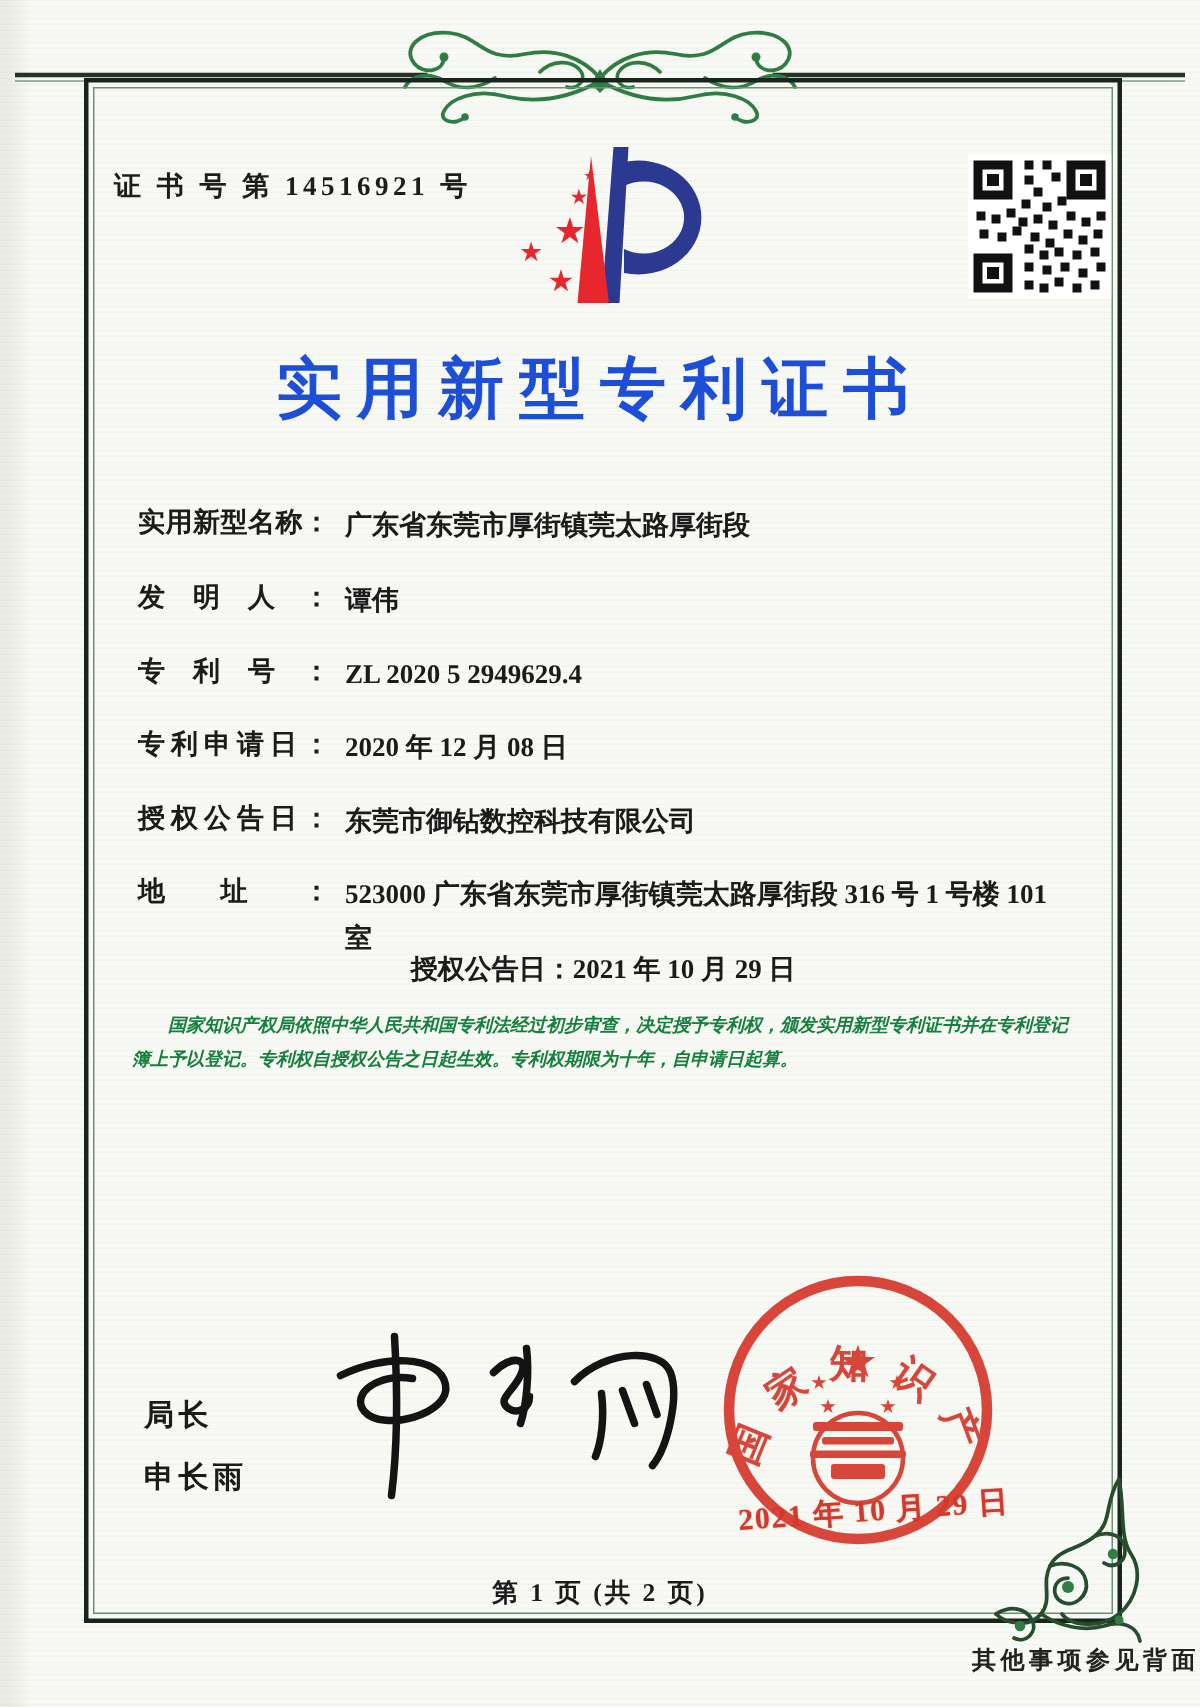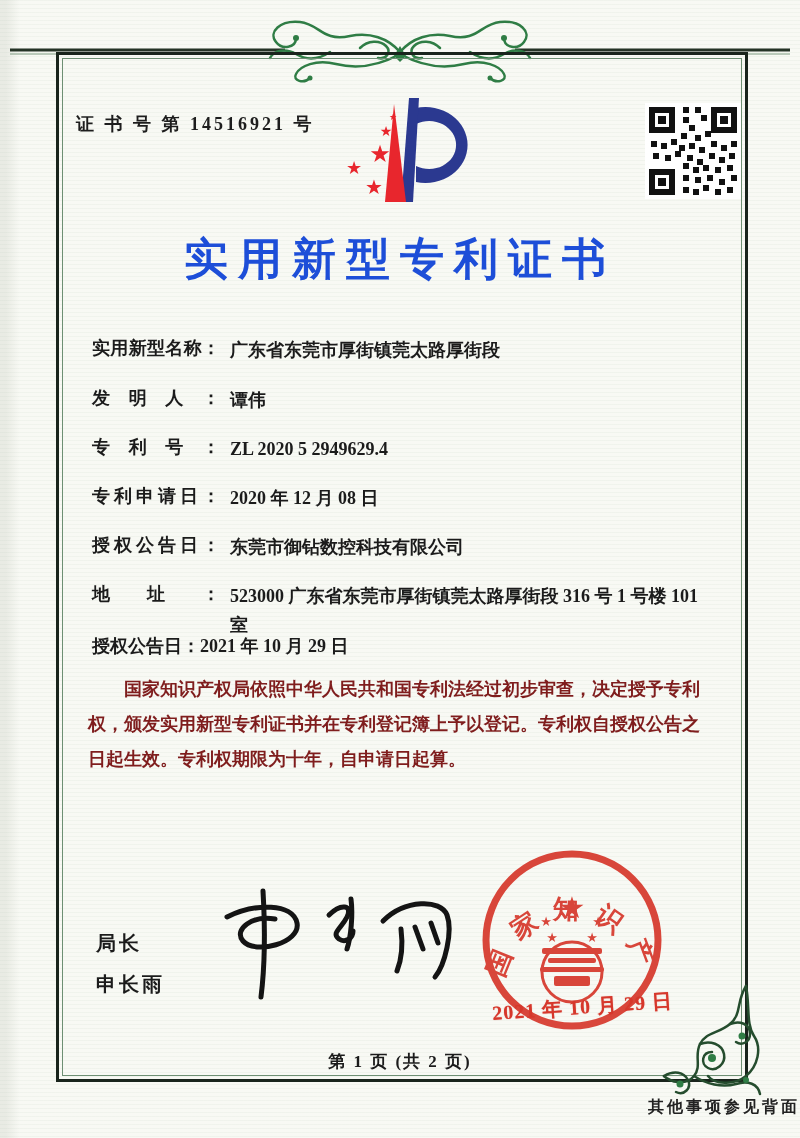--- a/index.html
+++ b/index.html
@@ -37,25 +37,25 @@
   .fields { position:absolute; left:92px; top:336px; width:620px; font-size:18px; }
   .frow { position:absolute; left:0; width:620px; }
   .flabel {
     display:inline-block; width:128px; vertical-align:top;
     text-align:justify; text-align-last:justify; font-weight:600;
   }
   .fvalue {
     display:inline-block; width:478px; vertical-align:top;
     margin-left:10px; font-weight:600; line-height:1.6;
   }
-  .grant-row { position:absolute; left:92px; top:634px; width:620px; font-size:18px; font-weight:600; }
+  .grant-row { position:absolute; left:92px; top:634px; width:620px; font-size:18px; font-weight:600;text-align:center; }
   .grant-right { position:absolute; left:318px; top:0; }
   .body-text {
     position:absolute; left:88px; top:672px; width:628px;
-    font-size:18px; line-height:1.95; font-weight:600; color:#7f1d1d;
+    font-size:12px; line-height:1.95; font-weight:600; color:#15803d;font-style:italic;
   }
   .body-text p { text-indent:2em; }
   .officer { position:absolute; left:96px; top:930px; font-size:20px; font-weight:700; letter-spacing:3px; }
   .officer div + div { margin-top:14px; }
   .signature { position:absolute; left:205px; top:885px; }
   .seal { position:absolute; left:462px; top:840px; }
   .seal-date {
     position:absolute; left:492px; top:992px; width:230px;
     color:#d6372b; font-size:20px; font-weight:700; letter-spacing:1px;
     transform:rotate(-4deg); text-shadow:0 0 1px rgba(214,55,43,.6);

